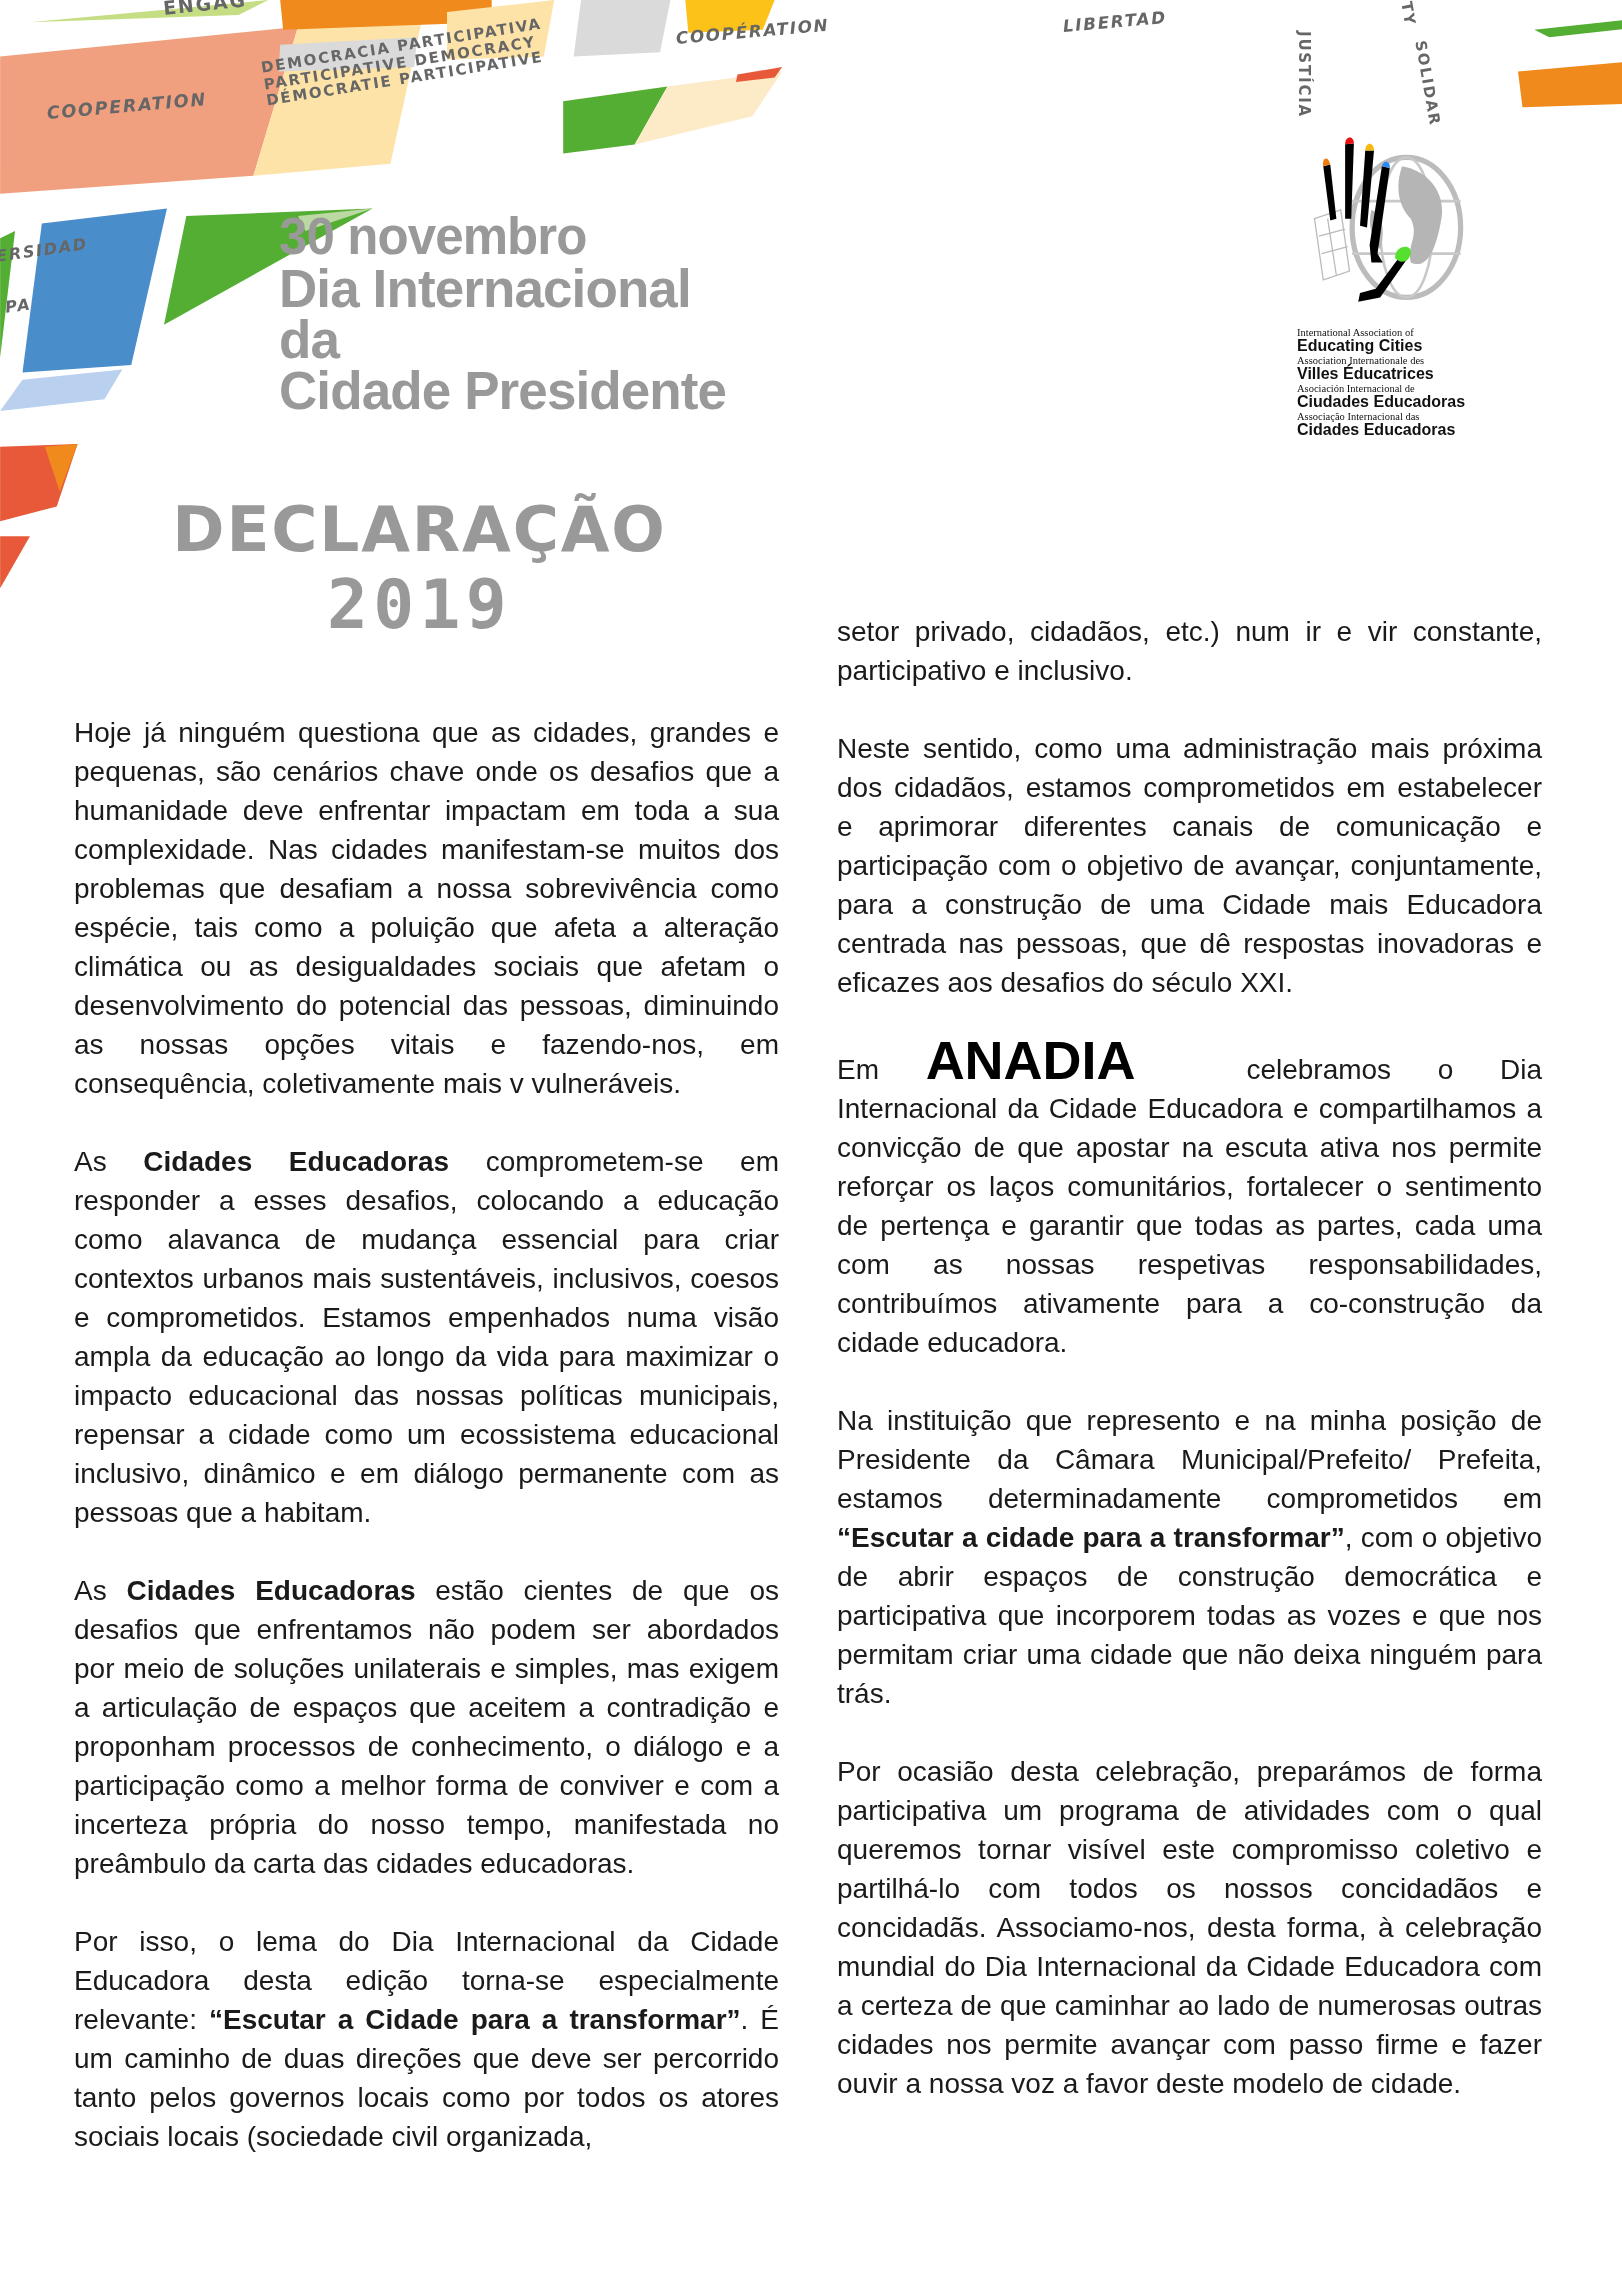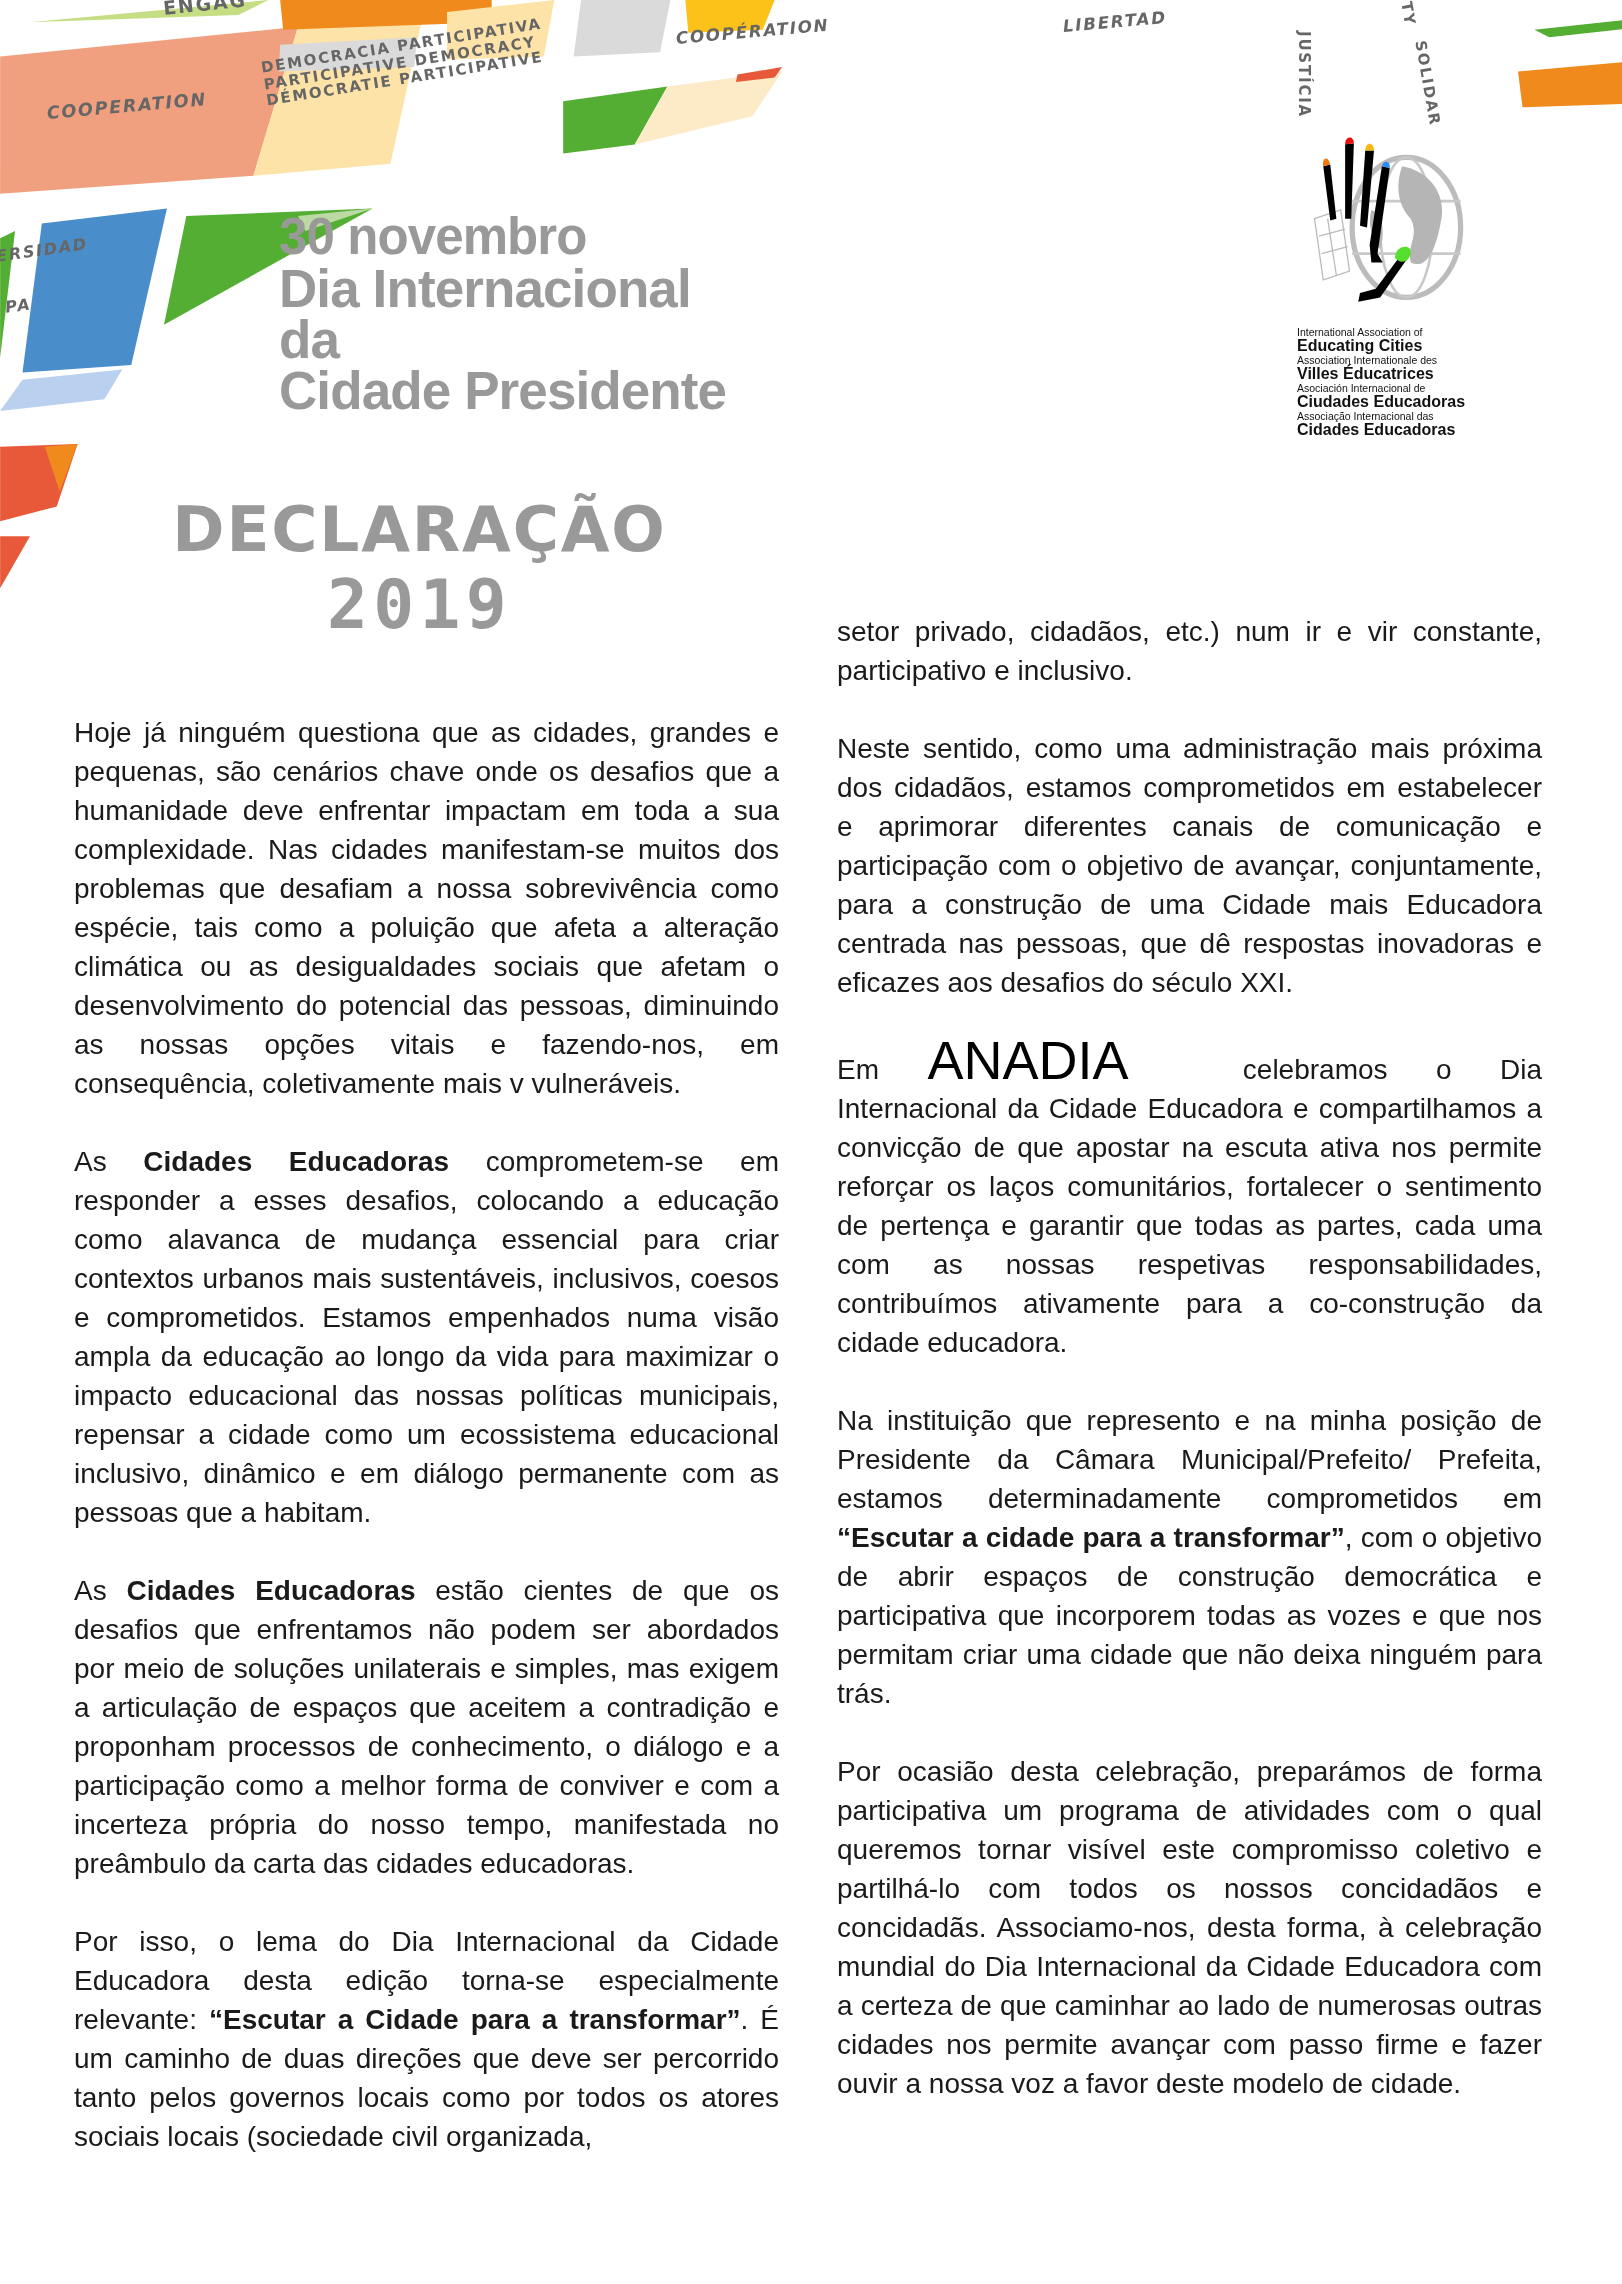--- a/index.html
+++ b/index.html
@@ -16,35 +16,35 @@
   .title-block { position: absolute; left: 279px; top: 210px; color: #999999; }
   .title-date { font-family: "Liberation Sans", sans-serif; font-size: 51px; font-weight: bold;
                 line-height: 53px; letter-spacing: -0.9px; }
   .title-main { font-family: "Liberation Sans", sans-serif; font-size: 53px; font-weight: bold;
                 line-height: 51px; letter-spacing: -0.9px; }
 
   
   .logo { position: absolute; left: 1297px; top: 131px; width: 210px; }
   .logo svg { display: block; margin-left: 0; }
   .logo-text { margin-top: 12.3px; line-height: 1.05; color: #111; }
-  .logo-small { font-size: 10.5px; font-family: Liberation Sans, sans-serif; }
+  .logo-small { font-size: 10.5px; font-family: Liberation Serif, serif; }
   .logo-big { font-size: 16px; font-weight: bold; font-family: Liberation Sans, sans-serif; }
 
   
   .decl { position: absolute; left: 148px; top: 495px; color: #999999; text-align: center; width: 543px; }
   .decl-word { font-family: "DejaVu Sans", sans-serif; font-weight: bold; font-size: 63px; line-height: 70px; letter-spacing: 1.8px; }
   .decl-year { font-family: "DejaVu Sans Mono", monospace; font-weight: bold; font-size: 68px; line-height: 79px; letter-spacing: 5.3px; }
 
   
   .col { position: absolute; width: 705px; font-size: 28px; line-height: 39px; text-align: justify; }
   .col p { margin: 0 0 39px 0; }
   .col-left { left: 74px; top: 713px; }
   .col-right { left: 837px; top: 612px; }
   b { font-weight: bold; }
-  .city { font-size: 54px; font-weight: normal; color: #000; letter-spacing: 0; vertical-align: 1.8px; line-height: 39px; }
+  .city { font-size: 54px; font-weight: bold; color: #000; letter-spacing: 0; vertical-align: 1.8px; line-height: 39px; }
   .em-line { display: flex; justify-content: space-between; align-items: baseline; gap: 36px; }
 </style>
 </head>
 <body>
 
 <div class="banner">
   <svg width="1622" height="368" viewBox="0 0 1851 420">
 
     <polygon points="20,15 180,0 160,10" fill="#C5DE84"></polygon>
     <polygon points="0,38 200,18 170,118 0,130" fill="#F0A07E"></polygon>

